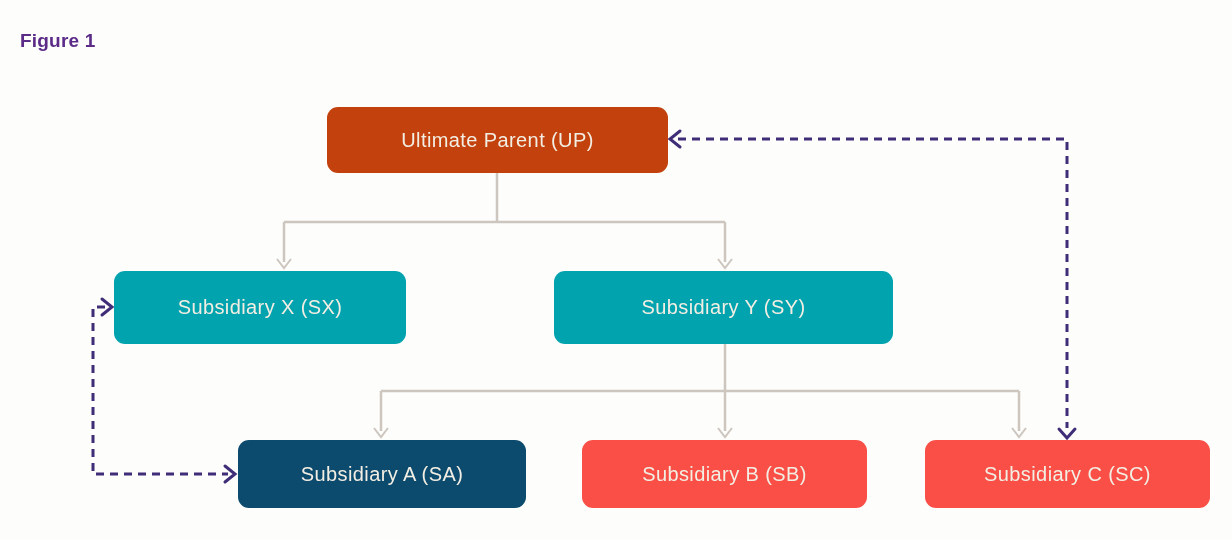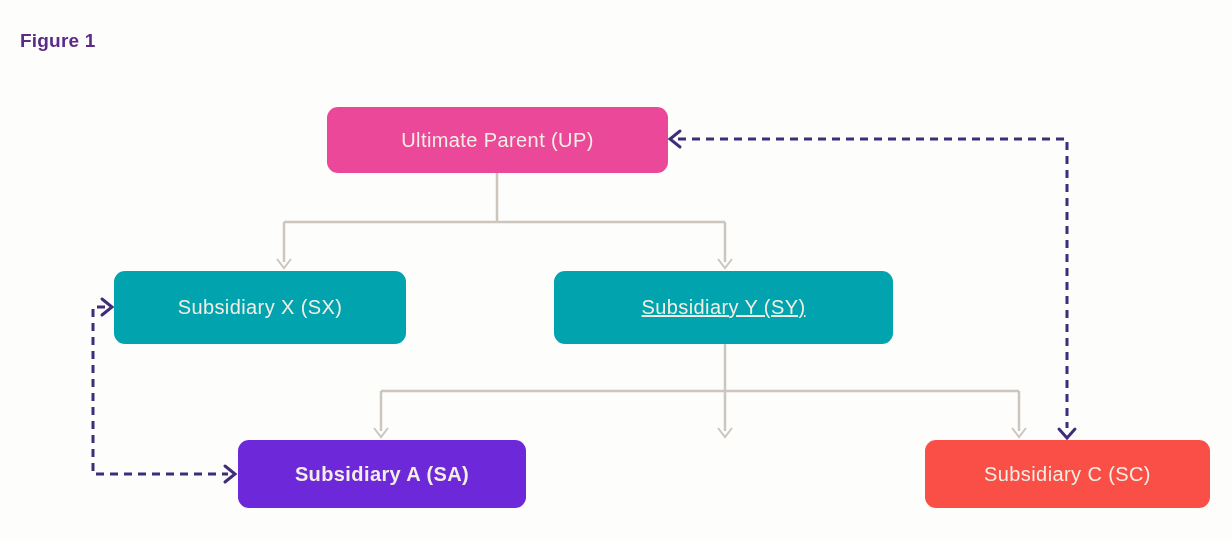--- a/index.html
+++ b/index.html
@@ -85,24 +85,25 @@
       <path stroke-linecap="round" d="M225,466 L235,474 L225,482"></path>
     </g>
 
     <g fill="none" stroke-width="3" stroke="#402d78">
       <path stroke-dasharray="8 6" d="M678,139 L1067,139 L1067,428"></path>
       <path stroke-linecap="round" d="M680,131 L670,139 L680,147"></path>
       <path stroke-linecap="round" d="M1059,429 L1067,438 L1075,429"></path>
     </g>
   </svg>
 
-  <div class="node node-up" style="background-color: #ec4899; border-radius: 11px;">Ultimate Parent (UP)</div>
+  <div class="node node-up" style="background-color: #c2410c; border-radius: 11px;">Ultimate Parent (UP)</div>
 
   <div class="node node-sx" style="background-color: rgb(0, 163, 174);">Subsidiary X (SX)</div>
 
-  <div class="node node-sy" style="background-color: rgb(0, 163, 174); text-decoration: underline;">Subsidiary Y (SY)</div>
+  <div class="node node-sy" style="background-color: rgb(0, 163, 174);">Subsidiary Y (SY)</div>
 
-  <div class="node node-sa" style="background-color: #6d28d9; font-weight: bold;">Subsidiary A (SA)</div>
+  <div class="node node-sa" style="background-color: #0c4a6e;">Subsidiary A (SA)</div>
 
+  <div class="node node-sb" style="background-color: rgb(249, 79, 70);">Subsidiary B (SB)</div>
 
   <div class="node node-sc" style="background-color: rgb(249, 79, 70); text-align: right;">Subsidiary C (SC)</div>
 
 </div>
 
 </body></html>

